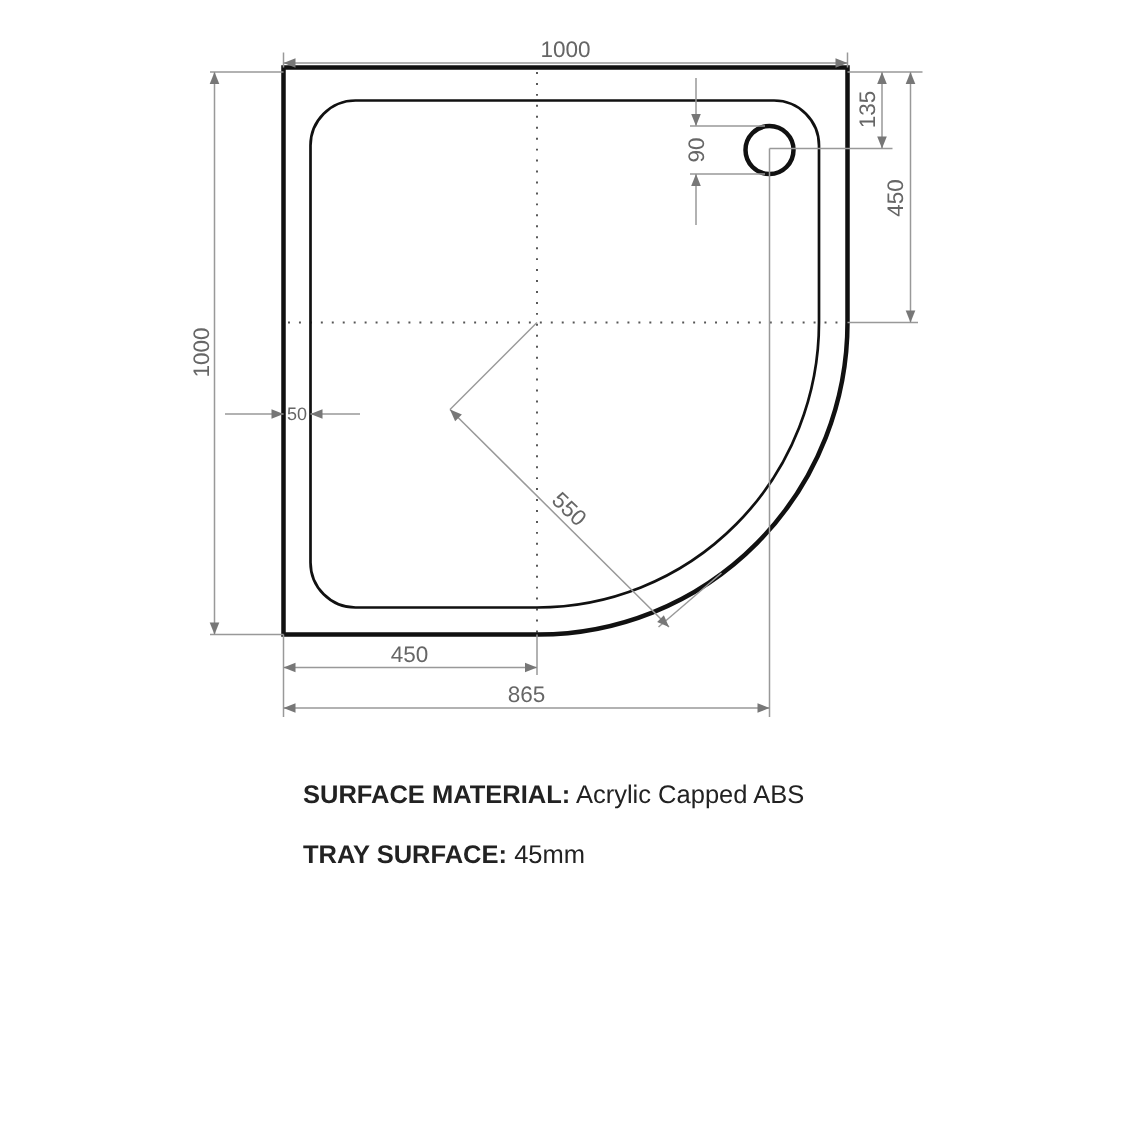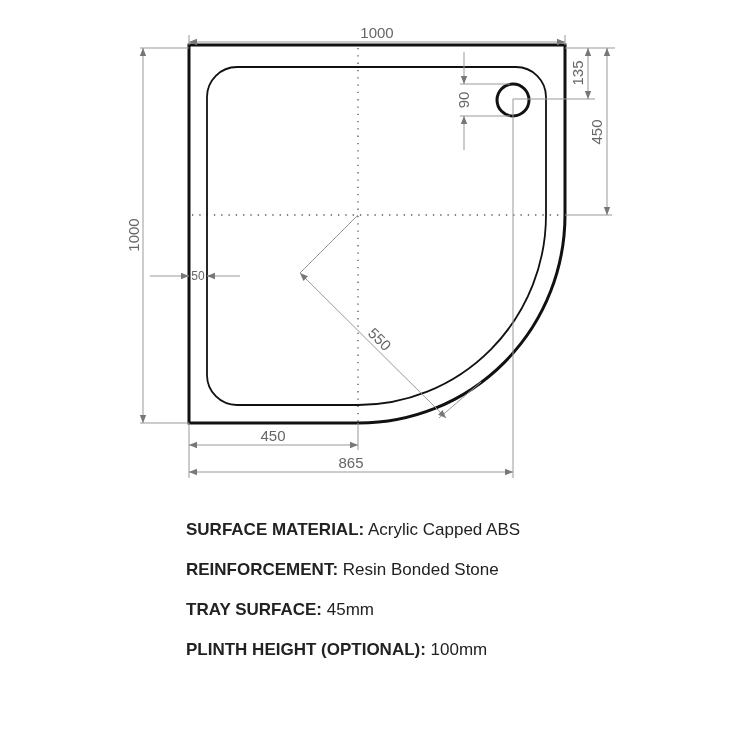--- a/index.html
+++ b/index.html
@@ -1,20 +1,20 @@
 <!DOCTYPE html>
 <html><head>
   <meta charset="utf-8">
   <style>
     html, body { margin: 0; padding: 0; background: #ffffff; }
     body { width: 750px; height: 750px; position: relative; overflow: hidden; font-family: "Liberation Sans", sans-serif; }
     #diagram { position: absolute; left: 0; top: 0; width: 750px; height: 500px; }
     .dim-text { font-family: "Liberation Sans", sans-serif; fill: #666666; font-size: 15px; }
     .dim-small { font-family: "Liberation Sans", sans-serif; fill: #666666; font-size: 12px; }
-    .specs { position: absolute; left: 186px; top: 518px; width: 520px; }
+    .specs { position: absolute; left: 202px; top: 518px; width: 520px; }
     .spec-row { height: 40px; line-height: 24px; font-size: 17px; color: #222222; white-space: nowrap; }
     .spec-label { font-weight: bold; }
   </style>
 </head>
 <body>
 
 <svg id="diagram" width="750" height="500" viewBox="0 0 750 500" xmlns="http://www.w3.org/2000/svg">
   <defs>
     <marker id="arr" viewBox="0 0 10 10" refX="10" refY="5" markerWidth="16" markerHeight="8" markerUnits="userSpaceOnUse" orient="auto-start-reverse">
       <path d="M0,1 L10,5 L0,9 Z" fill="#777777"></path>
@@ -93,21 +93,15 @@
     <line x1="189" y1="472" x2="513" y2="472" stroke="#999" stroke-width="1" marker-start="url(#arr)" marker-end="url(#arr)"></line>
     <text class="dim-text" x="351" y="468" text-anchor="middle">865</text>
   </g>
 </svg>
 
 <div class="specs">
   <div class="spec-row">
     <span class="spec-label">SURFACE MATERIAL:</span><span> Acrylic Capped ABS</span>
   </div>
   <div class="spec-row">
-    <span class="spec-label">REINFORCEMENT:</span><span> Resin Bonded Stone</span>
-  </div>
-  <div class="spec-row">
     <span class="spec-label">TRAY SURFACE:</span><span> 45mm</span>
-  </div>
-  <div class="spec-row">
-    <span class="spec-label">PLINTH HEIGHT (OPTIONAL):</span><span> 100mm</span>
   </div>
 </div>
 
 </body></html>

